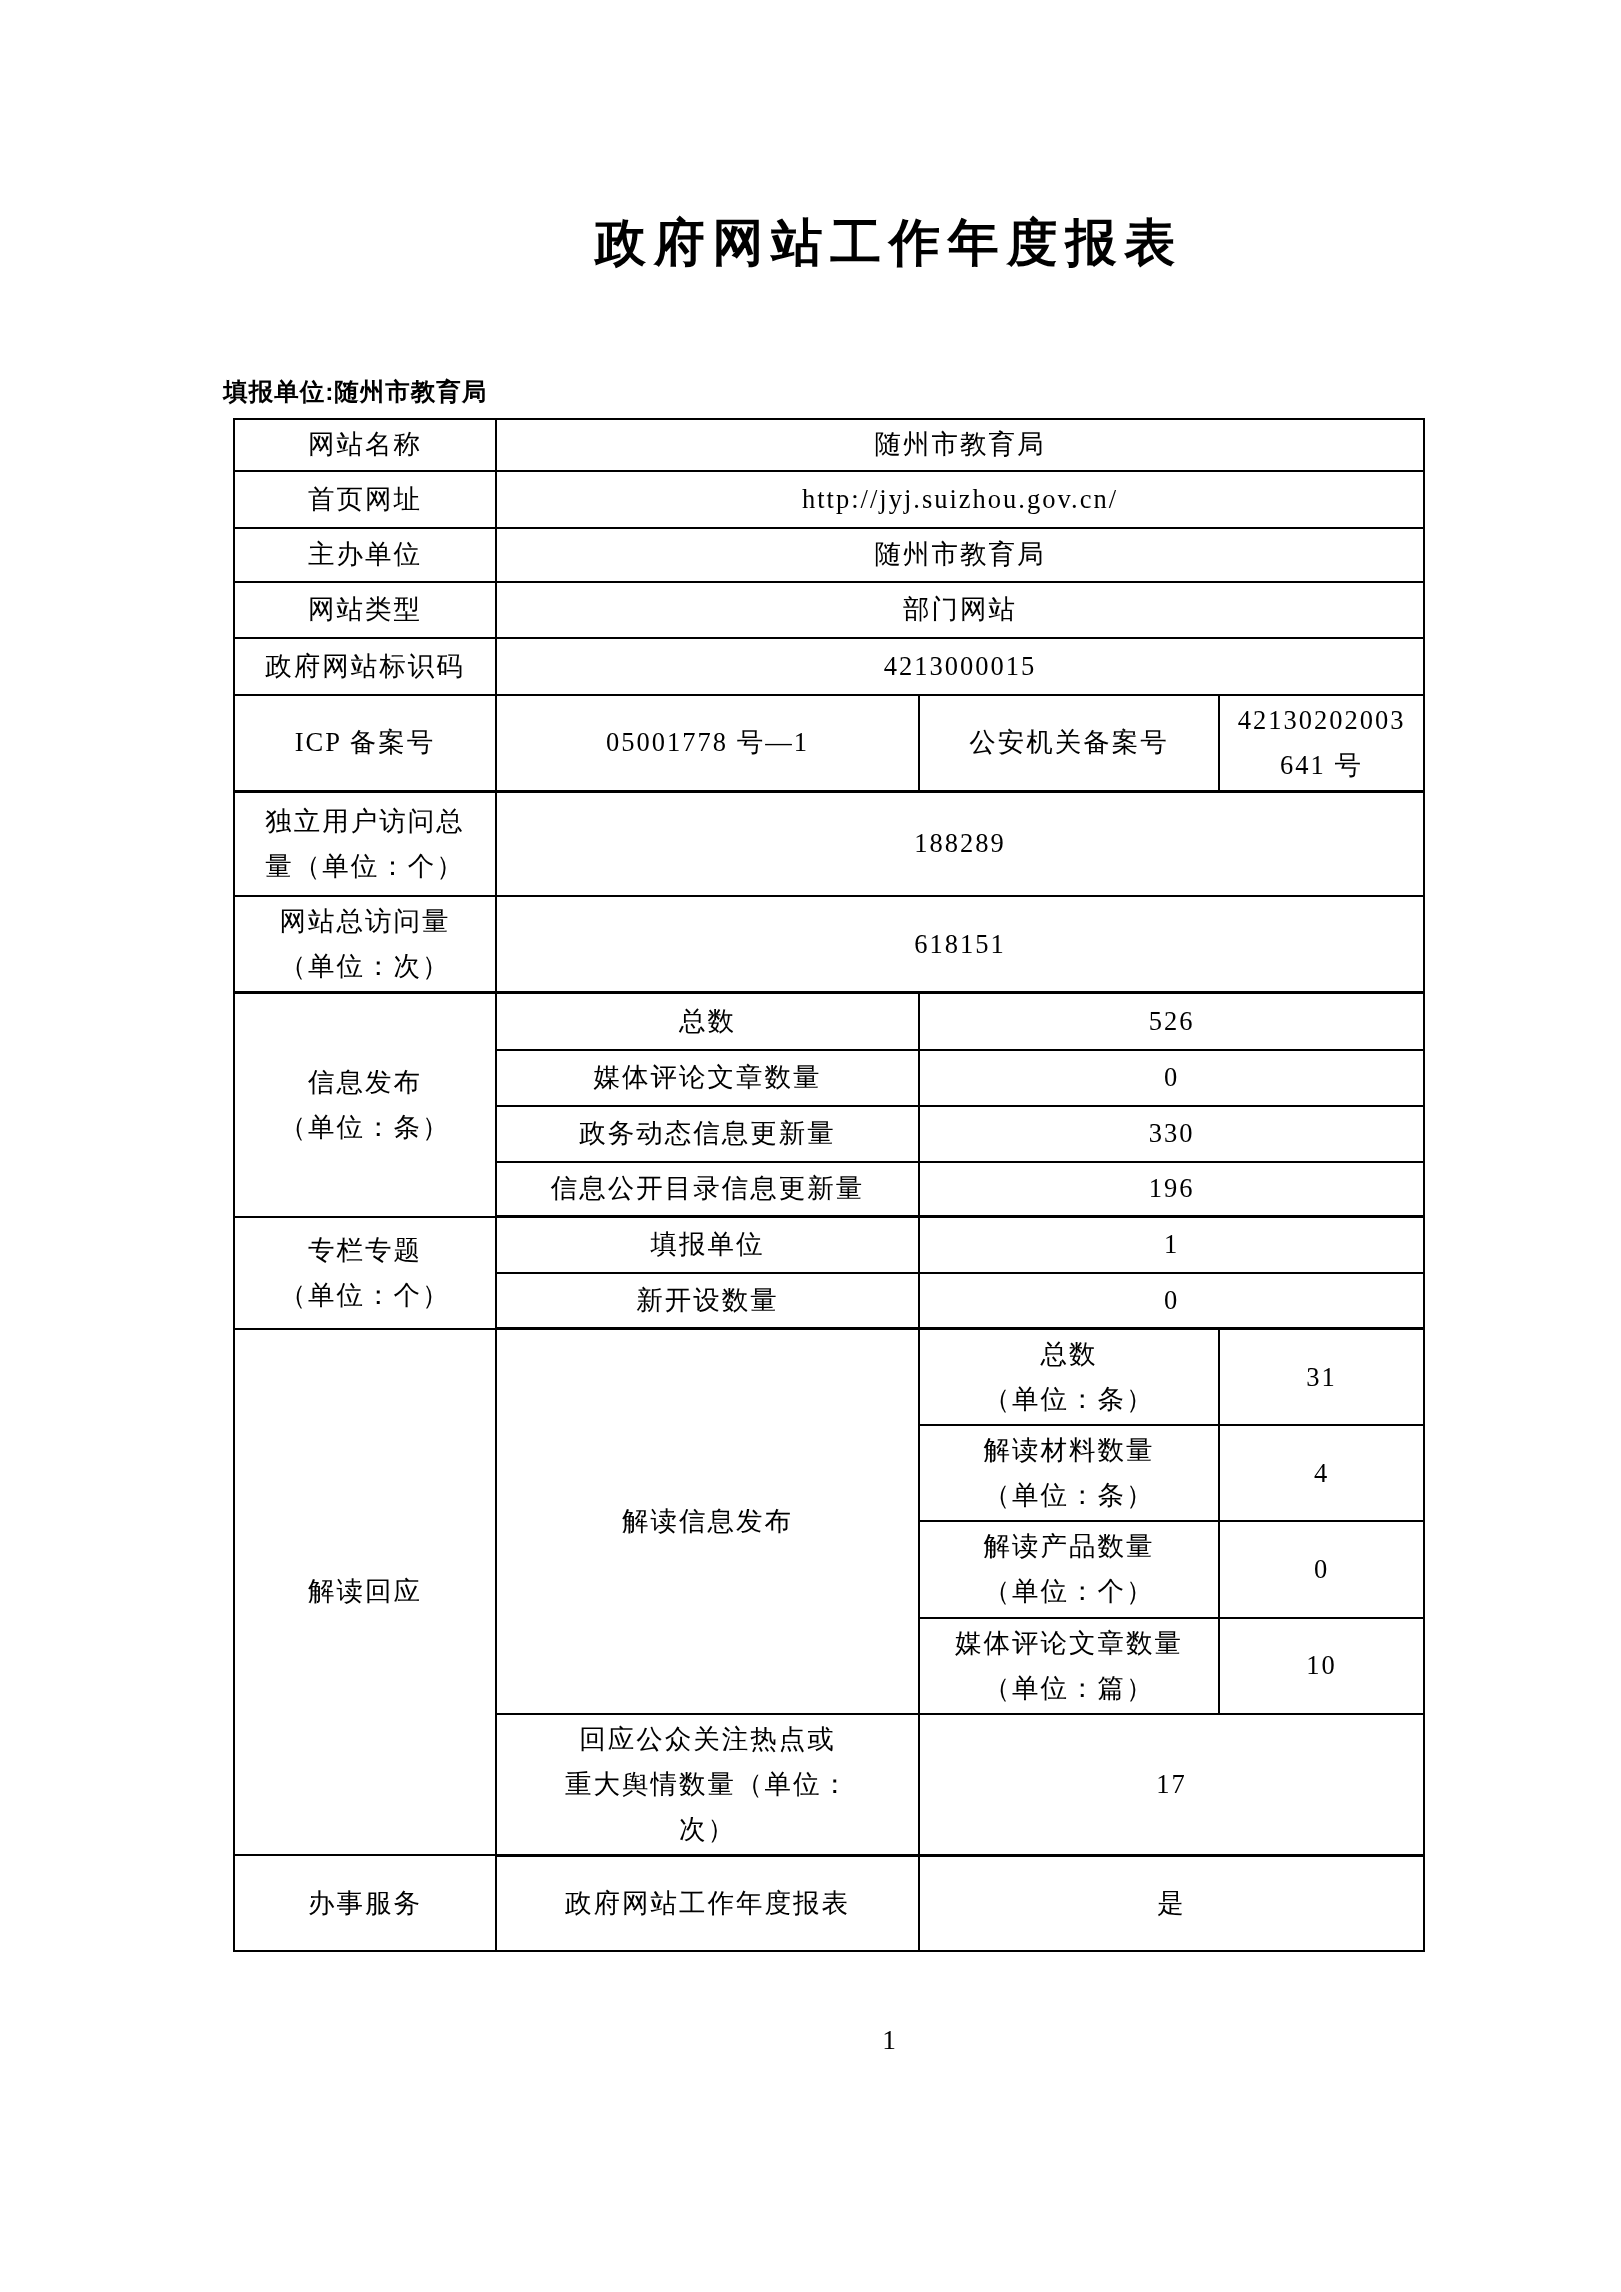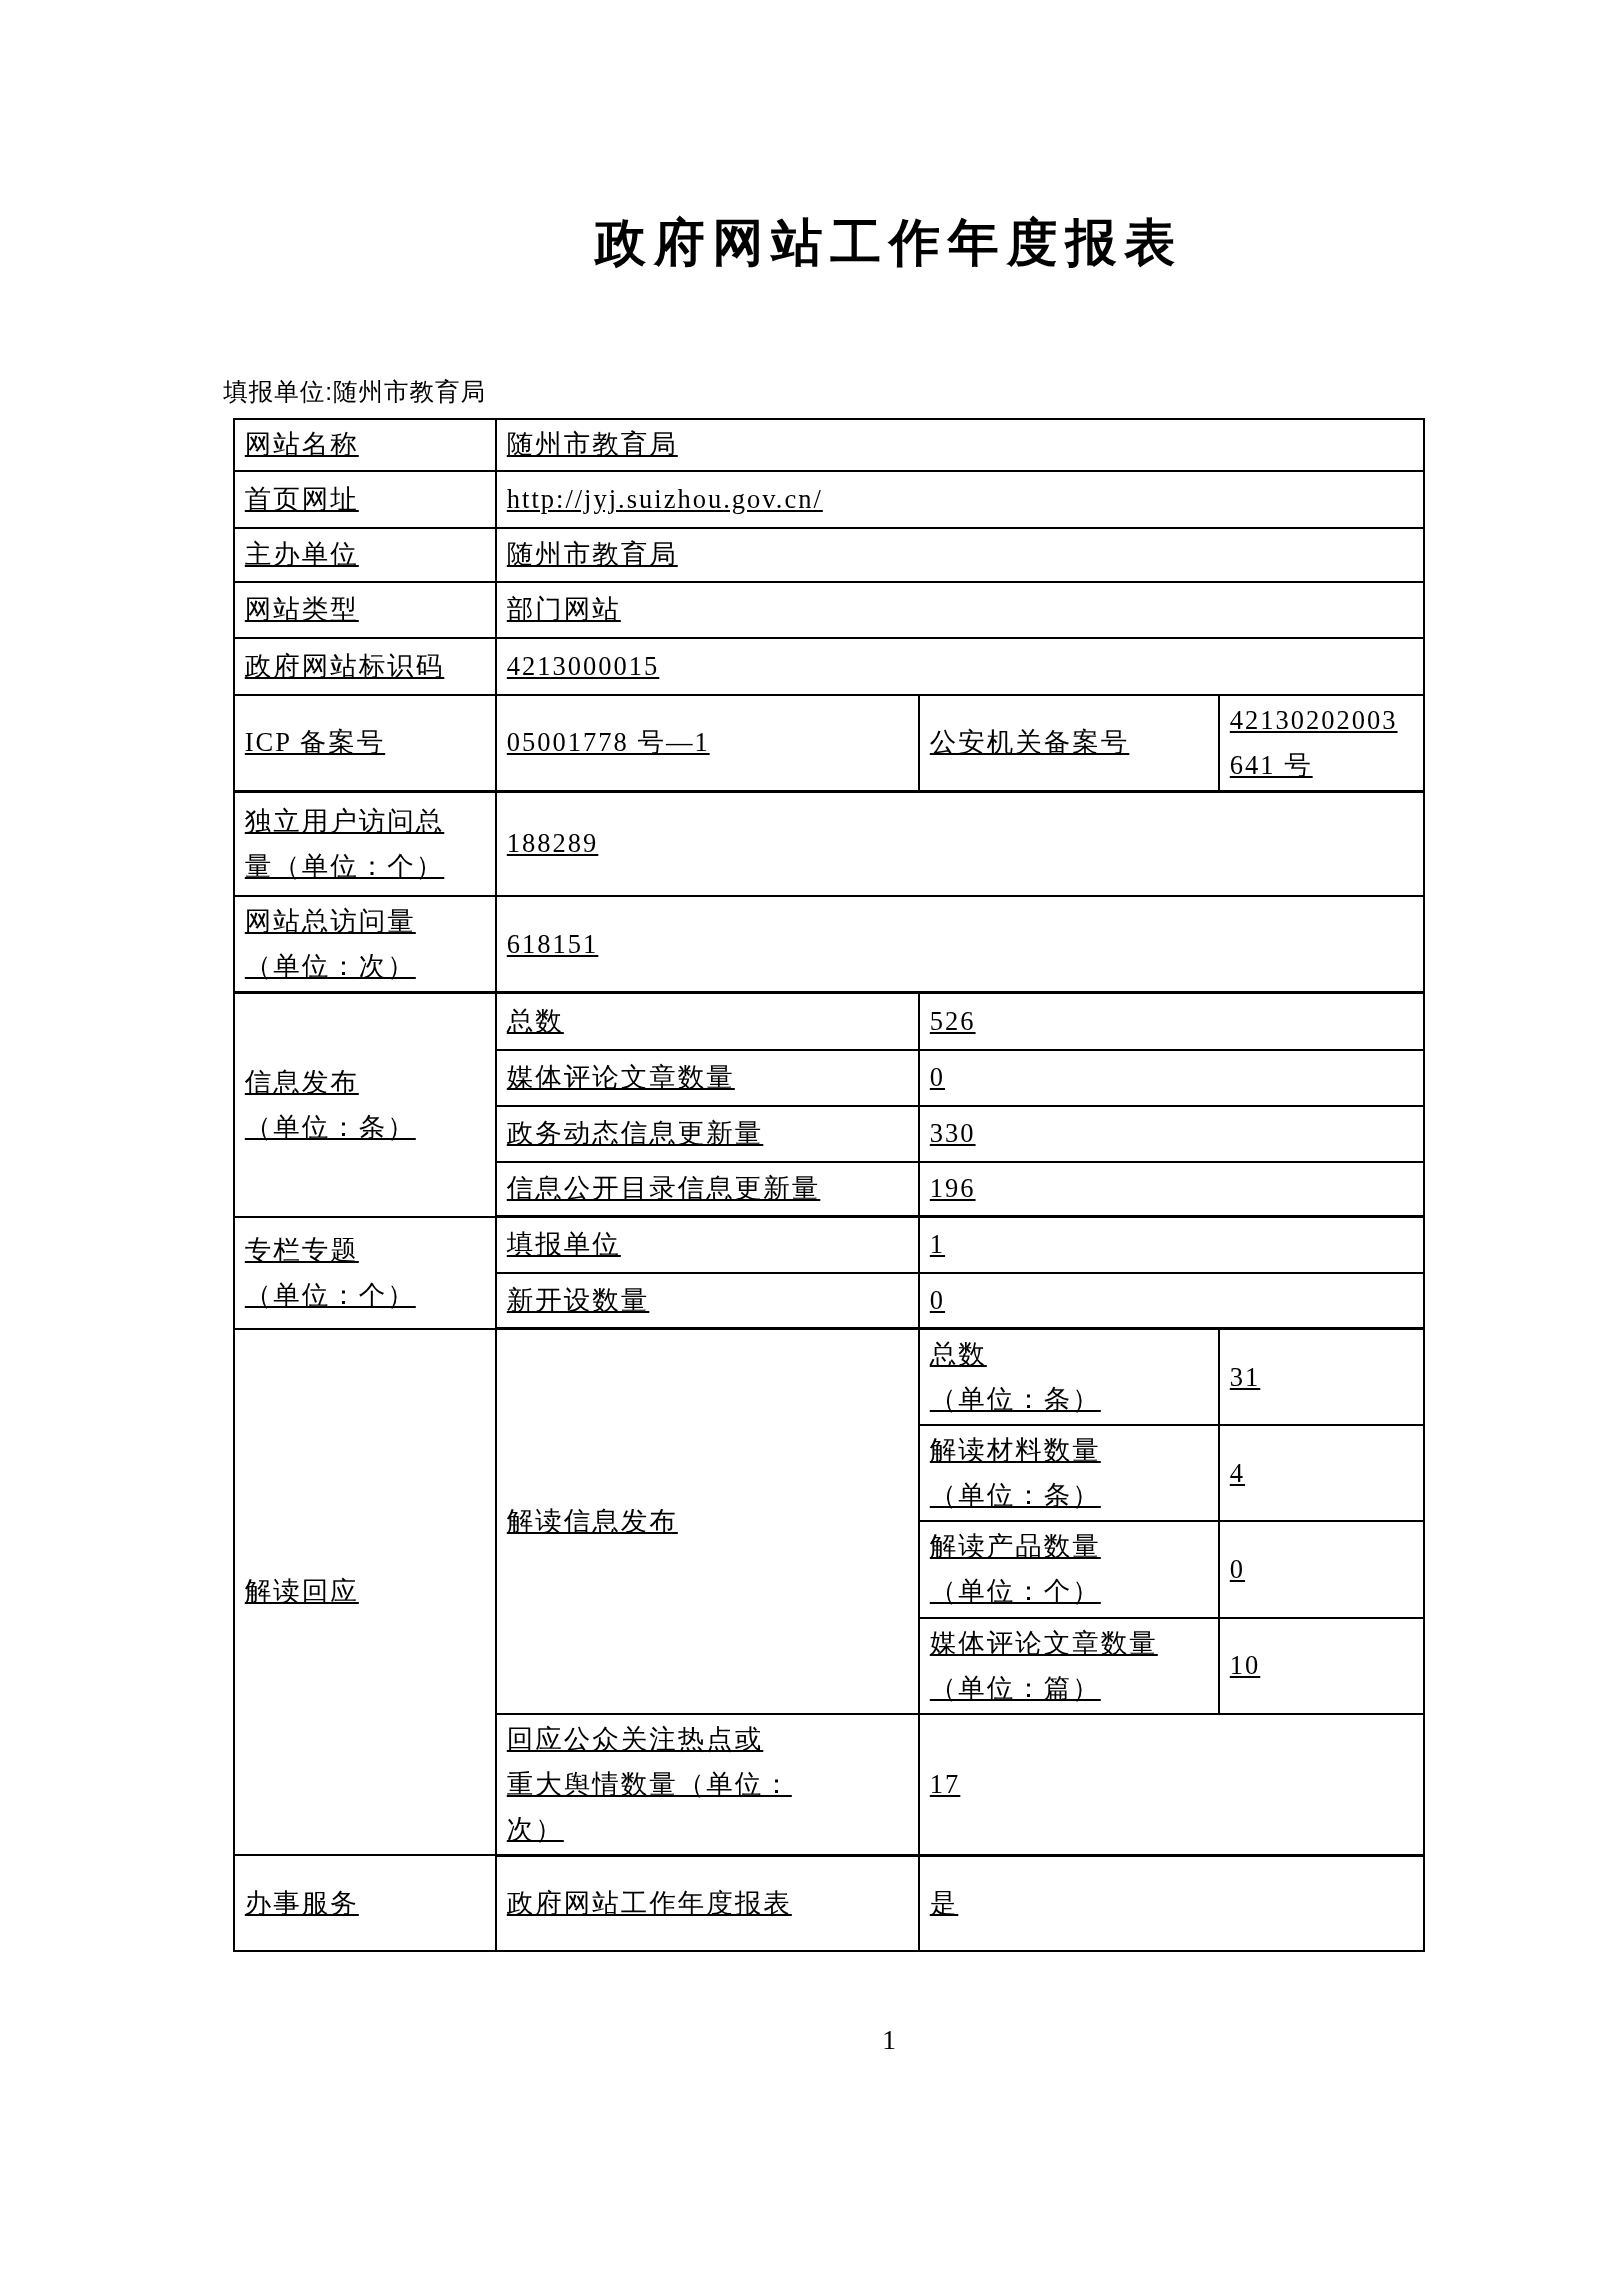--- a/index.html
+++ b/index.html
@@ -24,42 +24,42 @@
   .doc-subtitle {
     margin-top:63px;
     text-align:center;
     font-size:30px;
     letter-spacing:2px;
   }
   .report-unit {
     margin-top:100px;
     margin-left:-9.8px;
     font-family:"Liberation Sans","DejaVu Sans",sans-serif;
-    font-weight:normal;
+    font-weight:bold;
     font-size:24.5px;
     letter-spacing:1px;
   }
 
   table.report {
     margin-top:9.8px;
     width:1190px;
     table-layout:fixed;
     border-collapse:collapse;
     border:2.9px solid #000;
   }
   table.report td {
     border:2px solid #000;
+    text-align:center;
     vertical-align:middle;
     font-size:26.5px;
     line-height:1.7;
     letter-spacing:2px;
     white-space:pre-line;
     padding:2px 9.8px;
     overflow:hidden;
-    text-decoration:underline;
   }
   
   tr.sect td { border-bottom-width:3.9px; }
   td.tb { border-bottom-width:3.9px; }
 
   td.tleft { text-align:left; }
   td.url { letter-spacing:2.9px;margin-left:48px; }
   td.vbottom { vertical-align:bottom; padding-bottom:9.8px; }
   td.hi { padding-bottom:17.6px; }
 

